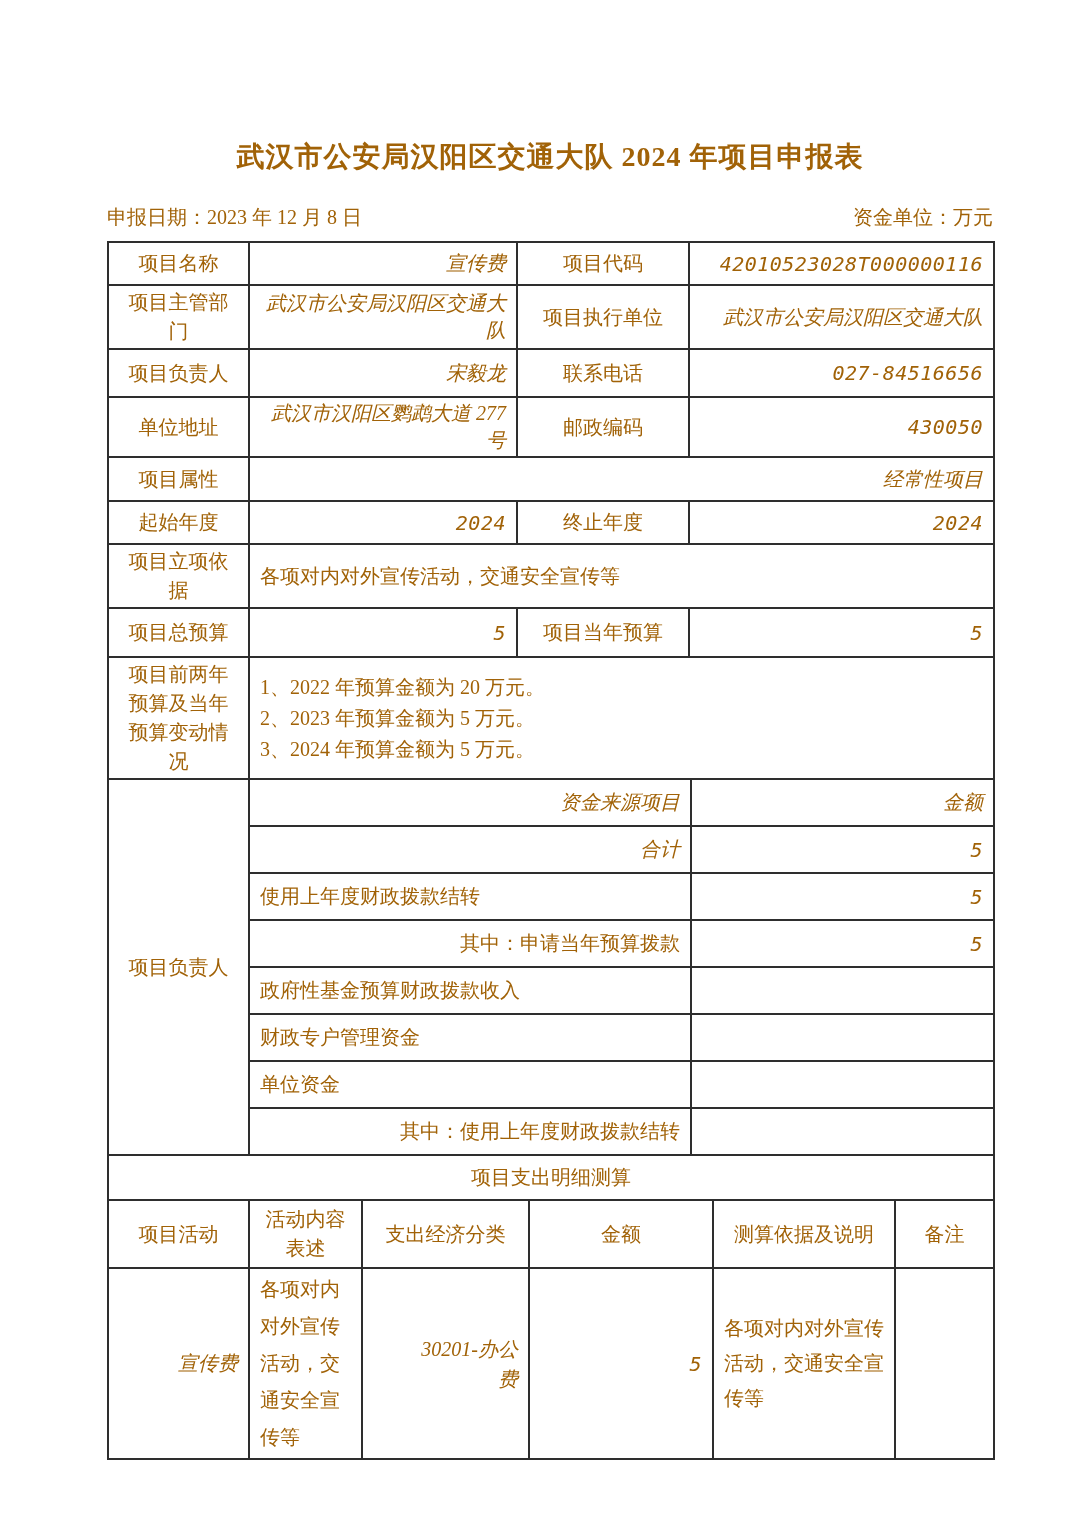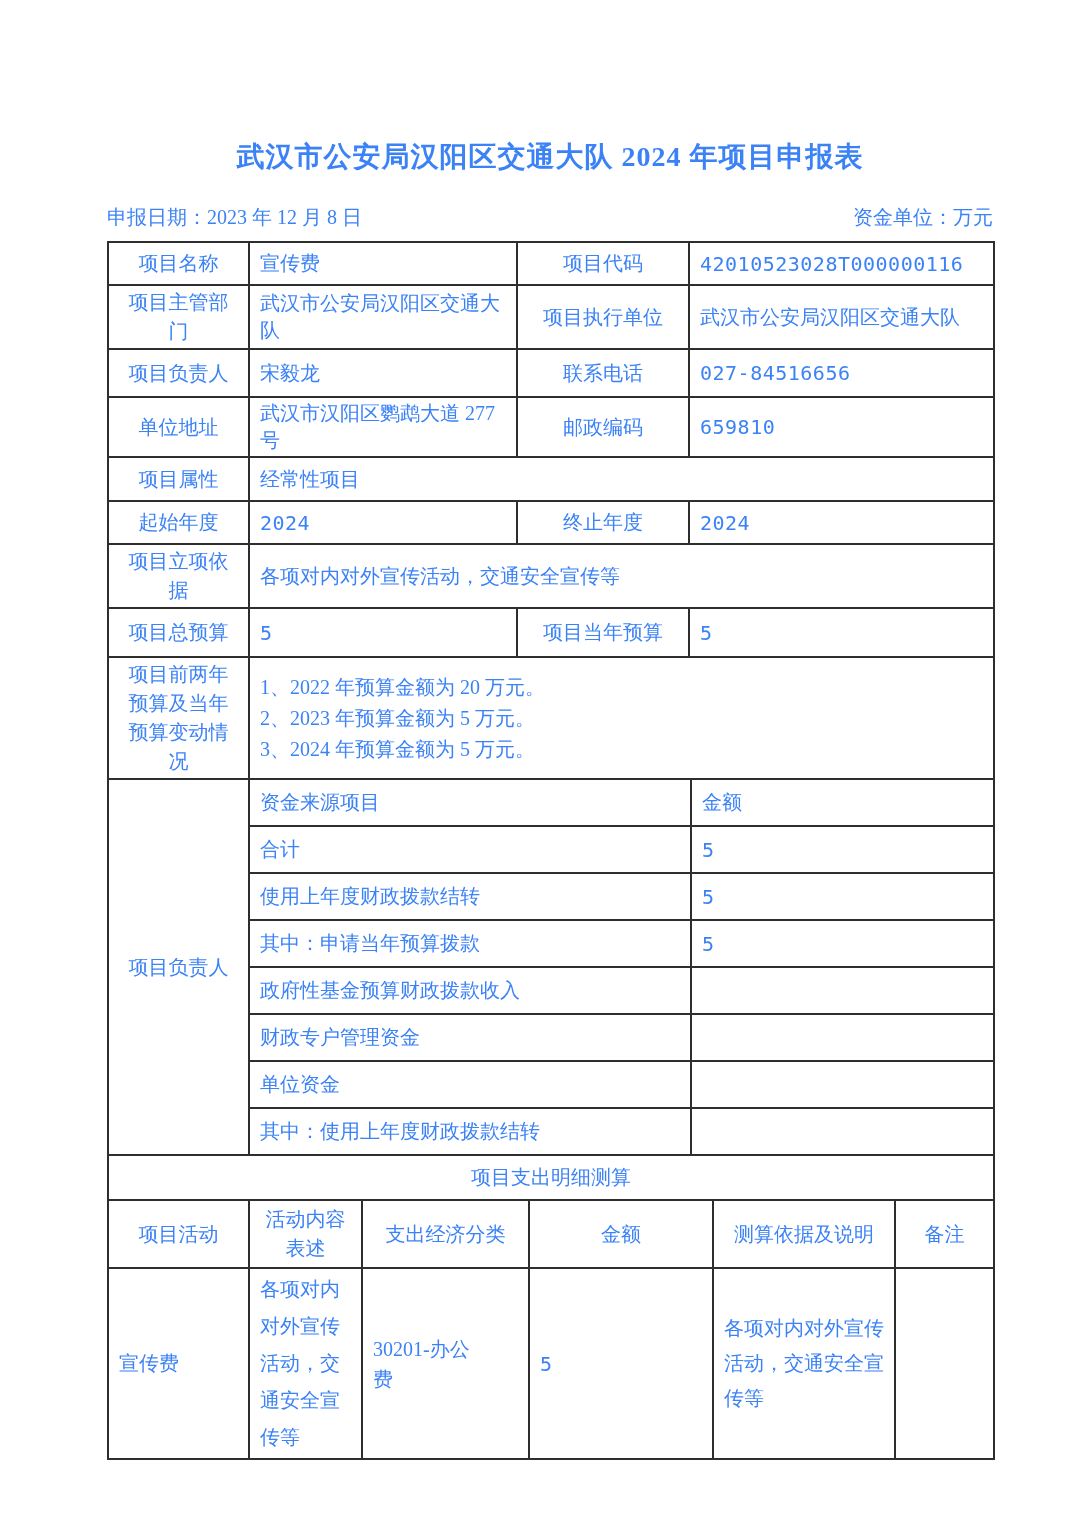--- a/index.html
+++ b/index.html
@@ -2,21 +2,21 @@
 <html><head>
 <meta charset="utf-8">
 <style>
   * { box-sizing: border-box; margin: 0; padding: 0; }
   html, body { background: #ffffff; }
   .page {
     position: relative;
     width: 1074px;
     height: 1520px;
     background: #ffffff;
-    color: #3b82f6;
+    color: #a16207;
     font-family: "Liberation Serif", "DejaVu Serif", serif;
     padding: 138px 81px 0 107px;
   }
   .doc-title {
     text-align: center;
     font-size: 28px;
     font-weight: bold;
     letter-spacing: 1px;
     margin-bottom: 28px;
     white-space: nowrap;
@@ -36,23 +36,23 @@
   table.tbl + table.tbl { margin-top: -2px; }
   .tbl td, .tbl th {
     border: 2px solid #2e2e2e;
     font-size: 20px;
     font-weight: normal;
     vertical-align: middle;
     padding: 2px 10px;
     overflow: hidden;
   }
   .lbl { text-align: center; padding: 2px 14px; line-height: 1.45; margin-left: 34px; }
-  .ctr { text-align: left; }
+  .ctr { text-align: right; font-style: italic; }
   .lft { text-align: left; margin-left: 43px; }
-  .ind { text-align: left; padding-left: 40px; }
+  .ind { text-align: right; padding-left: 40px; }
   .small { font-size: 17px; }
   .num { font-family: "DejaVu Sans Mono", "Liberation Mono", monospace; font-size: 19px; letter-spacing: 0.5px; }
   .lines div { line-height: 1.55; }
   .wrap-narrow { display: inline-block; max-width: 115px; line-height: 1.5; }
   .desc { font-size: 17px; line-height: 1.85; padding: 6px 5px; }
   .basis-cell { font-size: 19px; line-height: 1.75; padding: 6px 10px; }
   .section-title { text-align: center; border-radius: 12px; }
 </style>
 </head>
 <body>
@@ -89,21 +89,21 @@
     <tr style="height:48px">
       <td class="lbl">项目负责人</td>
       <td class="ctr">宋毅龙</td>
       <td class="lbl">联系电话</td>
       <td class="ctr num">027-84516656</td>
     </tr>
     <tr style="height:43px">
       <td class="lbl">单位地址</td>
       <td class="ctr small">武汉市汉阳区鹦鹉大道 277 号</td>
       <td class="lbl">邮政编码</td>
-      <td class="ctr num">659810</td>
+      <td class="ctr num">430050</td>
     </tr>
     <tr style="height:44px">
       <td class="lbl">项目属性</td>
       <td class="ctr" colspan="3">经常性项目</td>
     </tr>
     <tr style="height:43px">
       <td class="lbl">起始年度</td>
       <td class="ctr num">2024</td>
       <td class="lbl">终止年度</td>
       <td class="ctr num">2024</td>

